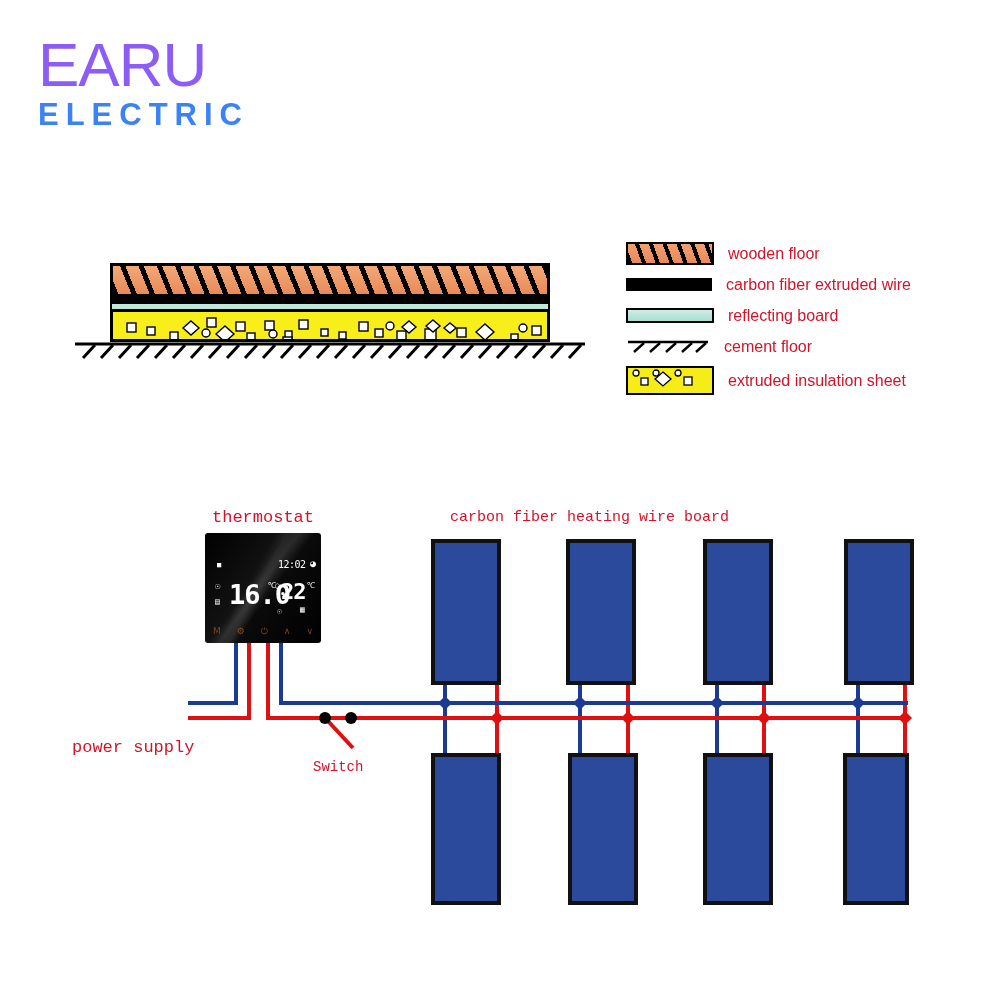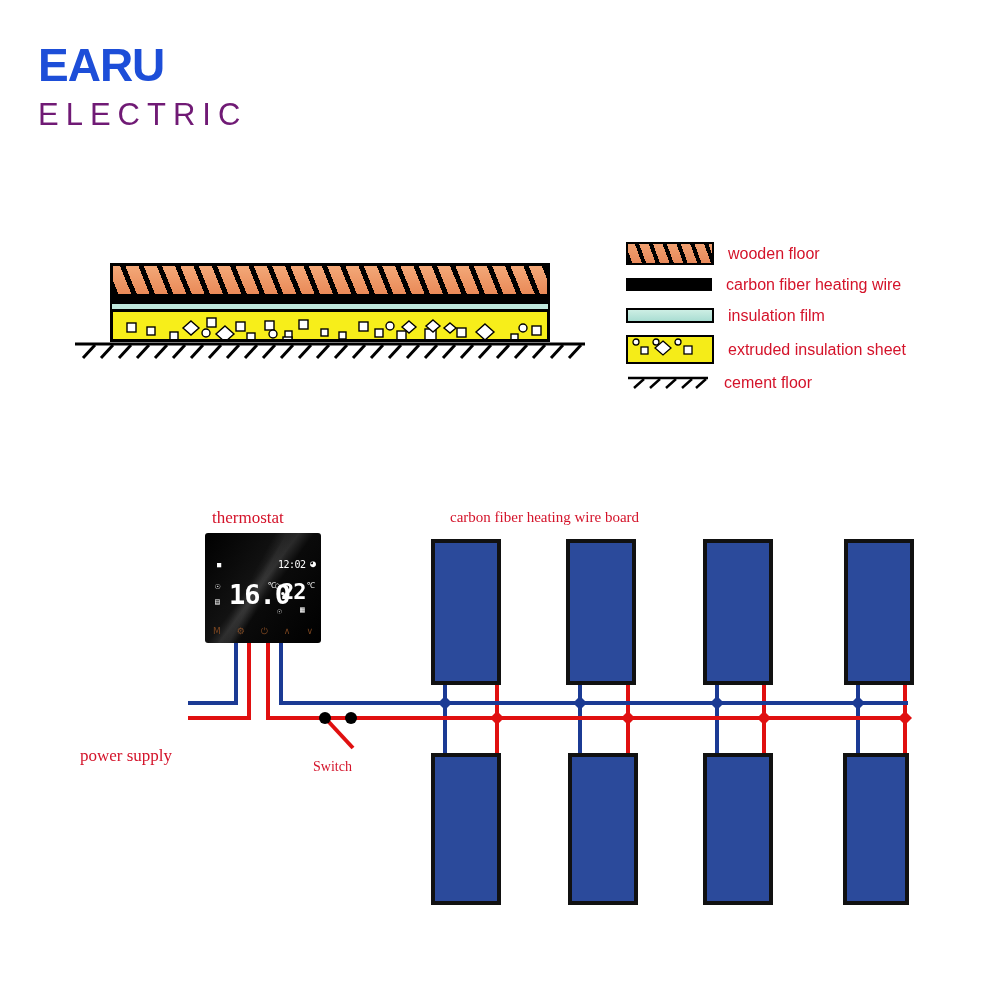--- a/index.html
+++ b/index.html
@@ -8,40 +8,41 @@
     background:#ffffff;
     font-family:"Liberation Sans", sans-serif;
     overflow:hidden;
     position:relative;
   }
   #root{position:absolute;left:0;top:0;width:1000px;height:1000px;}
 
   
   #logo{position:absolute;left:38px;top:34px;width:300px;height:100px;}
   #logo-mark{
-    font-size:46px;font-weight:bold;letter-spacing:-1px;
-    line-height:62px;color:#1d4ed8;font-family:"Liberation Sans",sans-serif;
+    font-size:62px;font-weight:normal;letter-spacing:-1px;
+    line-height:62px;color:#8b5cf6;font-family:"Liberation Sans",sans-serif;
   }
   #logo-sub{
     font-size:31px;letter-spacing:7px;line-height:34px;
-    color:#701a75;font-family:"Liberation Sans",sans-serif;
+    color:#3b82f6;font-family:"Liberation Sans",sans-serif;
     margin-top:2px;
+    font-weight:bold;
   }
 
   
   #title{
     position:absolute;left:0;top:144px;width:1000px;text-align:center;
     font-size:31px;font-weight:bold;color:#e30613;
     font-family:"Liberation Sans",sans-serif;
   }
 
   
   .red-label{
     position:absolute;color:#d4132a;font-size:17px;
-    font-family:Liberation Serif, serif;white-space:nowrap;
+    font-family:Liberation Mono, monospace;white-space:nowrap;
   }
 
   
   #legend{position:absolute;left:626px;top:238px;width:330px;}
   .legend-row{display:flex;align-items:center;height:31px;margin-bottom:0px;}
   .legend-swatch{width:84px;height:19px;margin-right:14px;flex:0 0 84px;position:relative;}
   .legend-text{font-size:16px;color:#d4132a;white-space:nowrap;line-height:19px;}
 
   .sw-wood{
     border:2px solid #000;
@@ -196,64 +197,64 @@
 
   <div id="legend">
 
     <div class="legend-row">
       <div class="legend-swatch sw-wood"></div>
       <div class="legend-text">wooden floor</div>
     </div>
 
     <div class="legend-row">
       <div class="legend-swatch sw-wire" style="height:11px"></div>
-      <div class="legend-text">carbon fiber heating wire</div>
+      <div class="legend-text">carbon fiber extruded wire</div>
     </div>
 
     <div class="legend-row">
       <div class="legend-swatch sw-film" style="height:11px"></div>
-      <div class="legend-text">insulation film</div>
+      <div class="legend-text">reflecting board</div>
+    </div>
+
+    <div class="legend-row">
+      <div class="legend-swatch sw-cement">
+        <svg width="84" height="19" viewBox="0 0 84 19" class="nohit">
+          <line x1="2" y1="5" x2="82" y2="5" stroke="#000" stroke-width="2.4"></line>
+          <g stroke="#000" stroke-width="2.4">
+            <line x1="8" y1="15" x2="18" y2="6"></line>
+              <line x1="24" y1="15" x2="34" y2="6"></line>
+            <line x1="40" y1="15" x2="50" y2="6"></line>
+              <line x1="56" y1="15" x2="66" y2="6"></line>
+            <line x1="70" y1="15" x2="80" y2="6"></line>
+          </g>
+        </svg>
+      </div>
+      <div class="legend-text">cement floor</div>
     </div>
 
     <div class="legend-row" style="height:36px">
       <div class="legend-swatch sw-insul" style="height:25px">
         <svg width="80" height="21" viewBox="0 0 80 21" class="nohit">
           <g fill="#ffffff" stroke="#000" stroke-width="1.3">
             <circle cx="8" cy="5" r="3"></circle>
             <rect x="13" y="10" width="7" height="7"></rect>
             <circle cx="28" cy="5" r="3"></circle>
             <polygon points="35,4 43,11 35,18 27,11"></polygon>
             <circle cx="50" cy="5" r="3"></circle>
             <rect x="56" y="9" width="8" height="8"></rect>
           </g>
         </svg>
       </div>
       <div class="legend-text">extruded insulation sheet</div>
     </div>
-
-    <div class="legend-row">
-      <div class="legend-swatch sw-cement">
-        <svg width="84" height="19" viewBox="0 0 84 19" class="nohit">
-          <line x1="2" y1="5" x2="82" y2="5" stroke="#000" stroke-width="2.4"></line>
-          <g stroke="#000" stroke-width="2.4">
-            <line x1="8" y1="15" x2="18" y2="6"></line>
-              <line x1="24" y1="15" x2="34" y2="6"></line>
-            <line x1="40" y1="15" x2="50" y2="6"></line>
-              <line x1="56" y1="15" x2="66" y2="6"></line>
-            <line x1="70" y1="15" x2="80" y2="6"></line>
-          </g>
-        </svg>
-      </div>
-      <div class="legend-text">cement floor</div>
-    </div>
   </div>
 
   <div class="red-label" style="left:212px;top:508px;">thermostat</div>
   <div class="red-label" style="left:450px;top:509px;font-size:15px;">carbon fiber heating wire board</div>
-  <div class="red-label" style="left:80px;top:738px;margin-top:8px;">power supply</div>
+  <div class="red-label" style="left:72px;top:738px;">power supply</div>
   <div class="red-label" style="left:313px;top:759px;font-size:14px;">Switch</div>
 
   <div id="thermostat">
     <div class="lcd" id="lcd-mini1">■</div>
     <div class="lcd" id="lcd-mini2">☉</div>
     <div class="lcd" id="lcd-mini3">▤</div>
     <div class="lcd" id="lcd-time">12:02</div>
     <div class="lcd" style="left:105px;top:25px;font-size:10px;">◕</div>
     <div class="lcd" id="lcd-big">16.0</div>
     <div class="lcd" id="lcd-big-u">℃</div>

